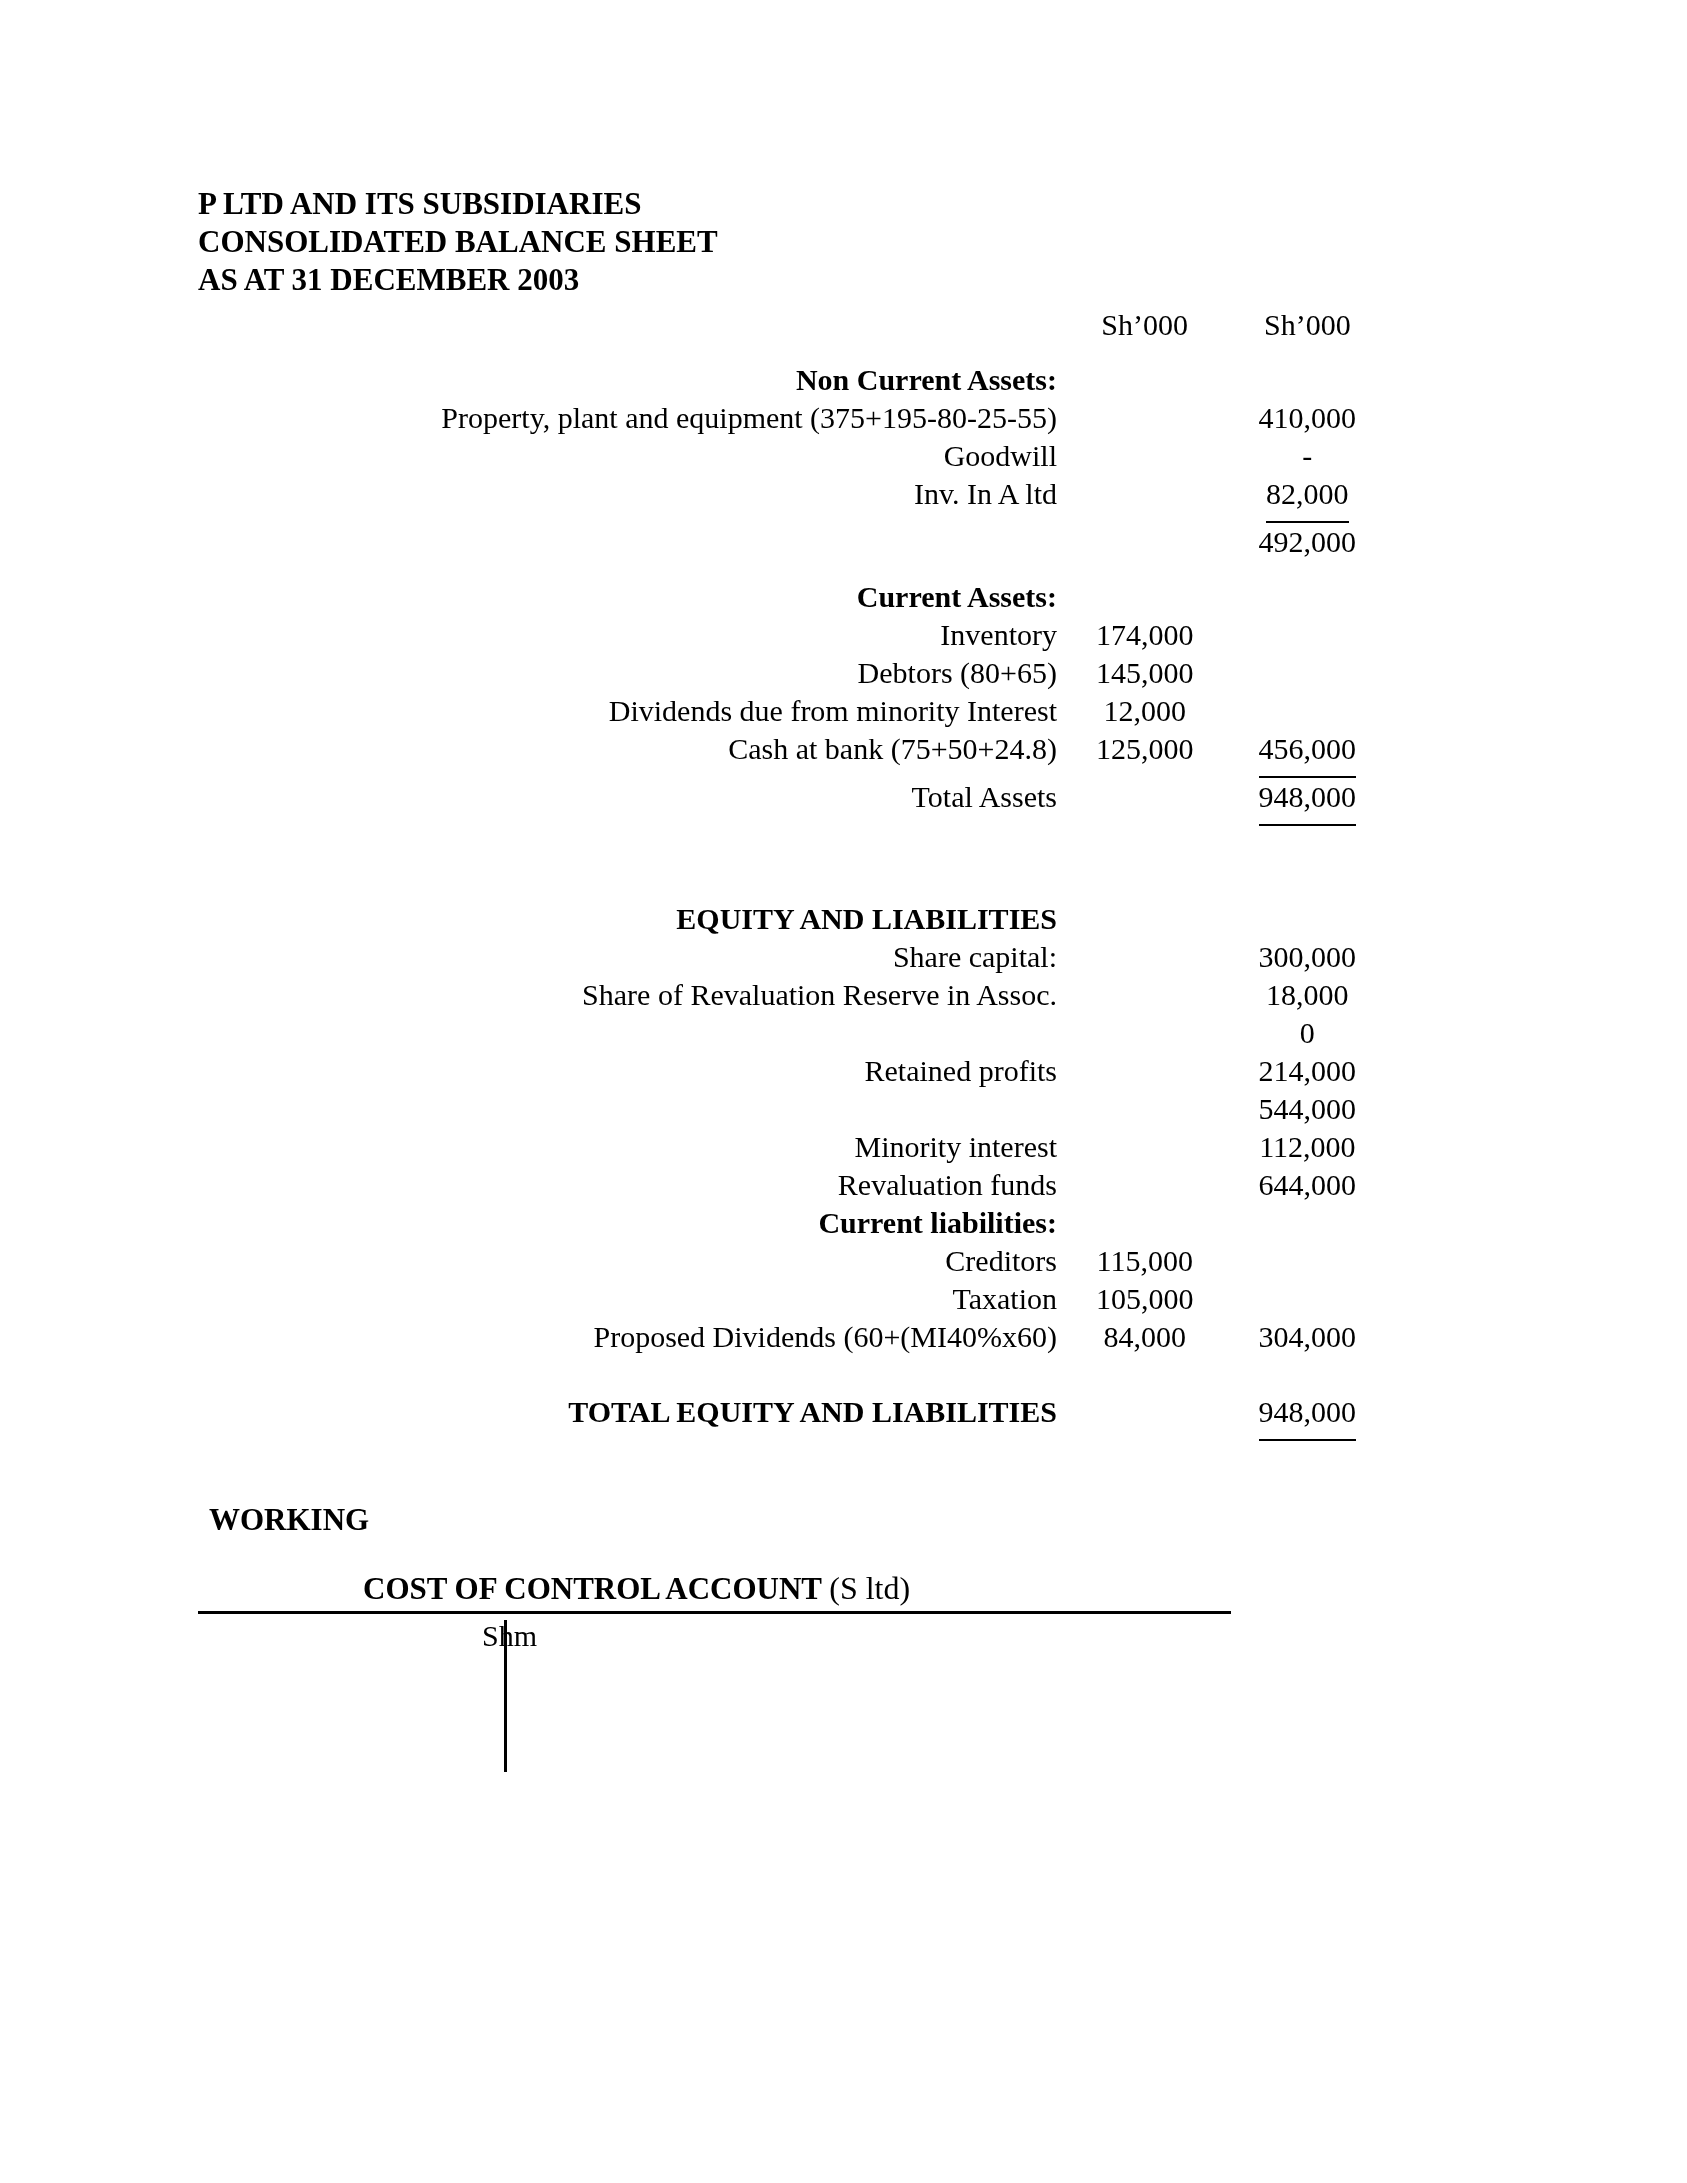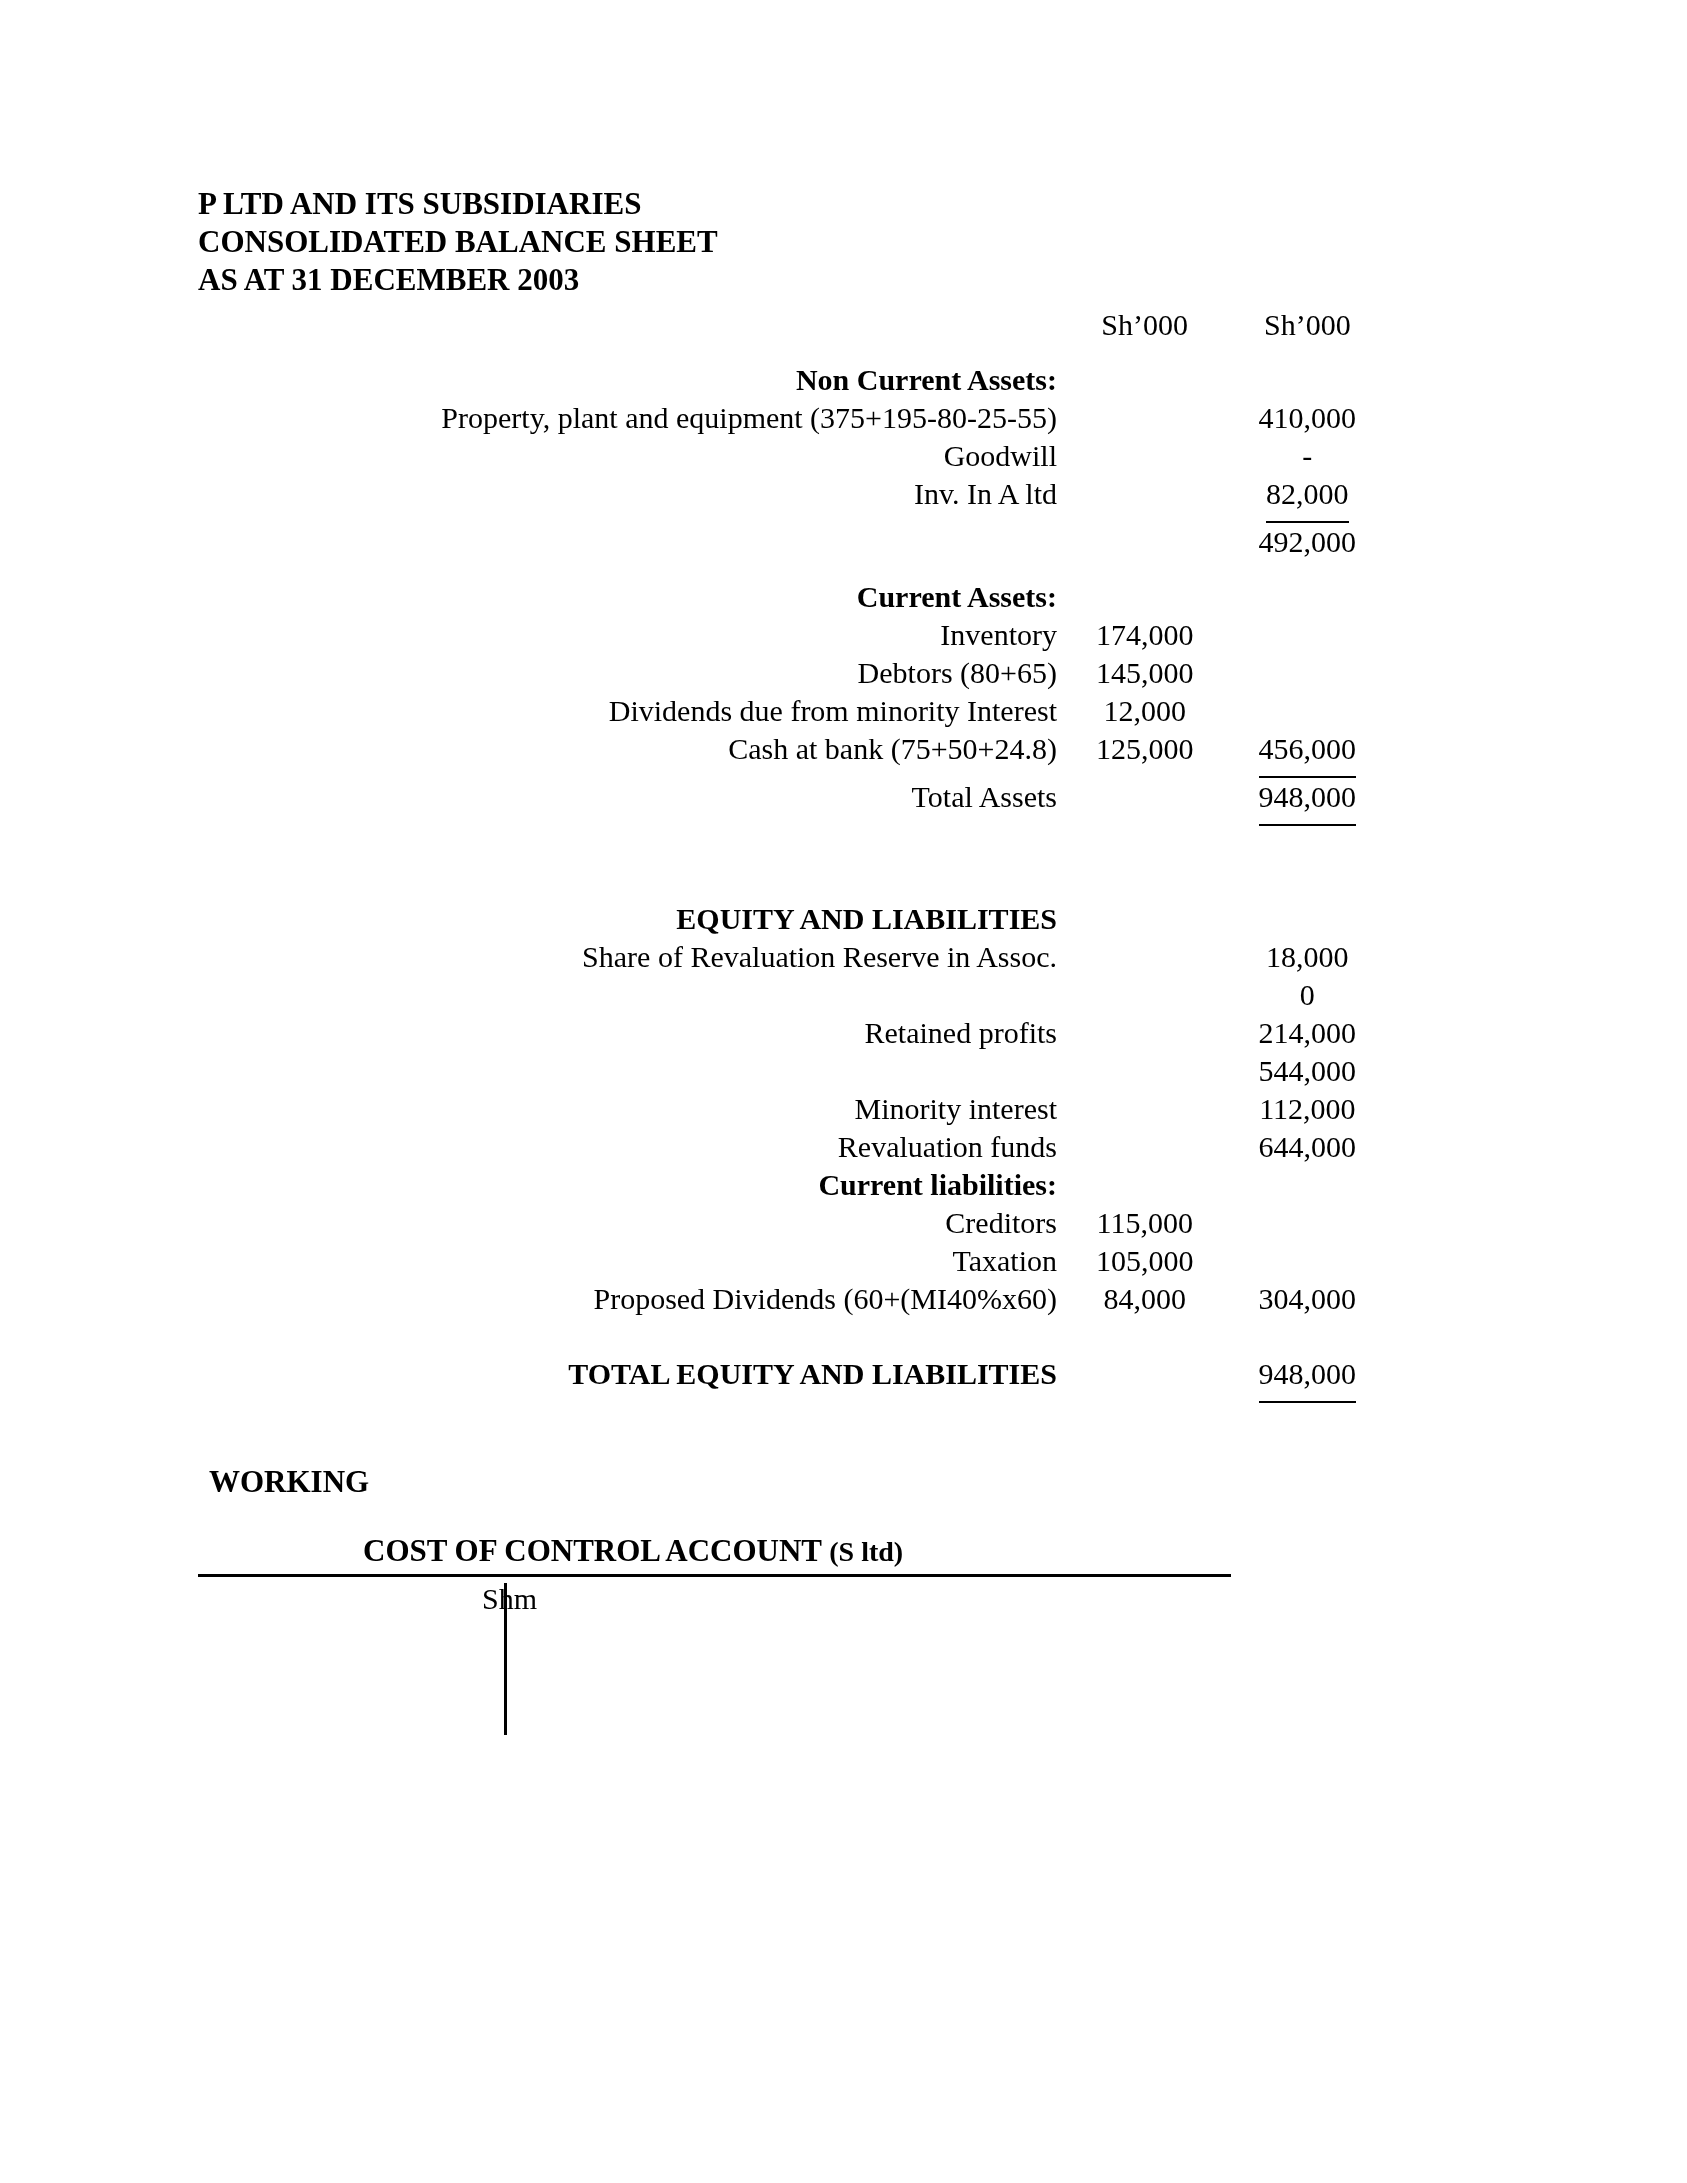--- a/index.html
+++ b/index.html
@@ -83,22 +83,22 @@
   }
   .tacct-title {
     font-size: 31px;
     font-weight: bold;
     text-align: left;
     padding-left: 165px;
     white-space: nowrap;
     line-height: 37px;
   }
   .tacct-title .sub {
-    font-weight: bold;
-    font-size: 28px;
+    font-weight: normal;
+    font-size: 32px;
   }
   .tacct-rule {
     width: 1033px;
     height: 3.3px;
     background: #000;
     margin-top: 4px;
   }
   .tacct-body {
     position: relative;
     height: 165px;
@@ -221,20 +221,25 @@
       <tr class="spacer-lg">
           <td colspan="3"></td>
         </tr>
 
       <tr>
         <td class="lbl b">EQUITY AND LIABILITIES</td>
         <td class="v1"></td>
         <td class="v2"></td>
       </tr>
 
+      <tr>
+        <td class="lbl">Share capital:</td>
+        <td class="v1"></td>
+        <td class="v2">300,000</td>
+      </tr>
 
       <tr>
         <td class="lbl">Share of Revaluation Reserve in Assoc.</td>
         <td class="v1"></td>
         <td class="v2">18,000</td>
       </tr>
 
       <tr>
         <td class="lbl"></td>
         <td class="v1"></td>

